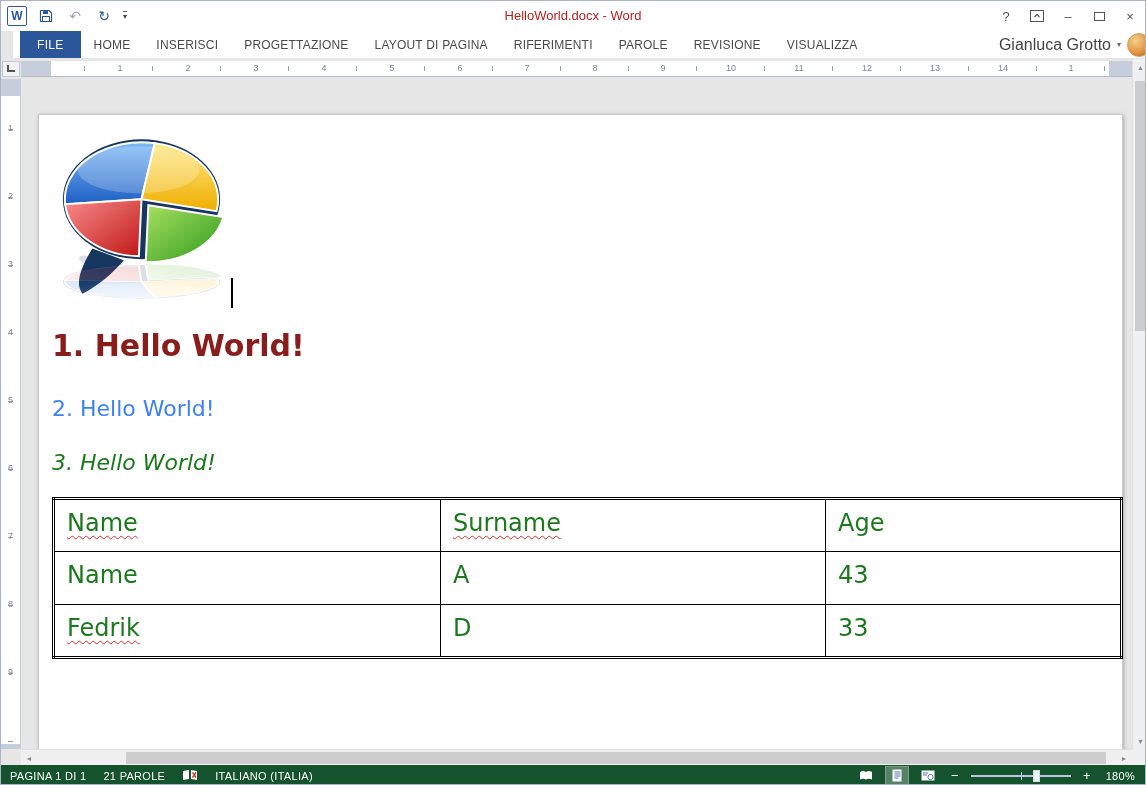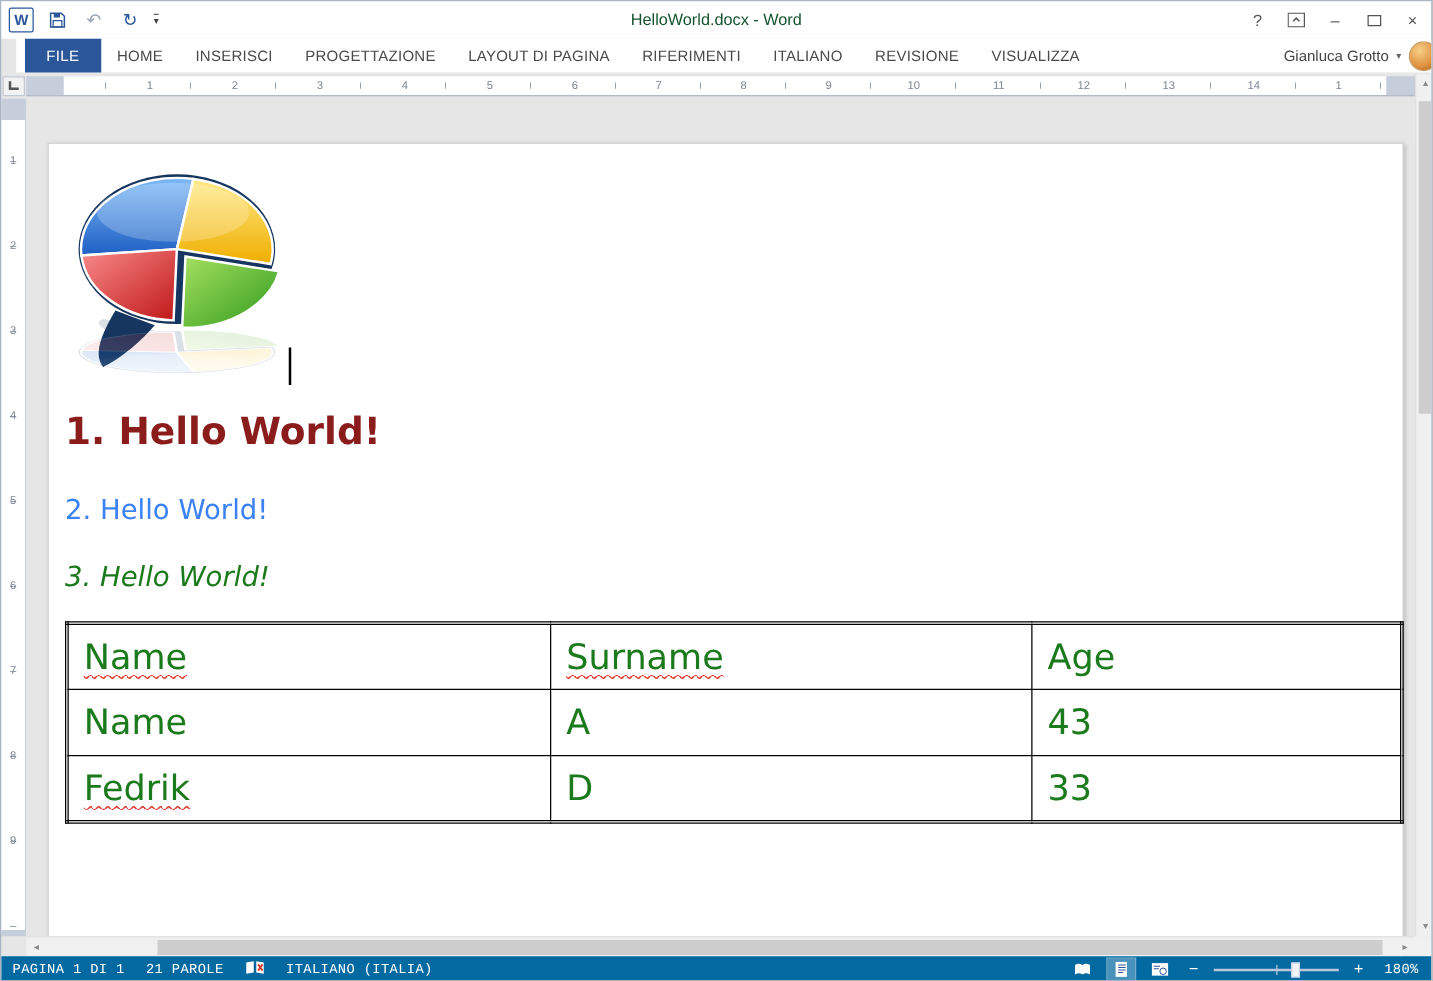--- a/index.html
+++ b/index.html
@@ -12,34 +12,34 @@
   
   .titlebar { position:absolute; left:0; top:0; width:100%; height:30px; background:#ffffff; }
   .qat { position:absolute; left:6px; top:0; height:30px; display:flex; align-items:center; gap:9px; }
   .word-icon { width:20px; height:20px; border:1px solid #2b579a; border-radius:2px; background:#fff;
                color:#2b579a; font-weight:bold; font-size:12px; display:flex; align-items:center; justify-content:center; }
   .icon-btn { width:20px; height:20px; display:flex; align-items:center; justify-content:center;
               font-size:14px; color:#2b579a; }
   .icon-btn.dim { color:#9aa5b1; }
   .qat-caret { font-size:8px; color:#444; border-top:1px solid #666; padding-top:1px; line-height:8px; }
   .title { position:absolute; left:0; right:0; top:0; height:30px; line-height:30px;
-           text-align:center; font-size:13px; color:#14532d; }
+           text-align:center; font-size:13px; color:#b91c1c; }
   .win-controls { position:absolute; right:8px; top:0; height:30px; display:flex; align-items:center; gap:17px;
                   color:#555; font-size:13px; }
   .win-controls > span { display:flex; align-items:center; justify-content:center; min-width:14px; }
   .restore-box { width:11px; height:9px; border:1px solid #555; display:block; }
 
   
   .tabrow { position:absolute; left:12px; top:30px; width:100%; height:28px; background:#fff;
             display:flex; align-items:stretch; border-bottom:1px solid #e3e3e3; }
   .file-tab { margin-left:7px; background:#2b579a; color:#fff; font-size:12px; letter-spacing:.3px;
               padding:0 17px; display:flex; align-items:center; }
   .rtab { padding:0 13px; display:flex; align-items:center; font-size:12px; color:#4a4a4a; letter-spacing:.2px; }
   .user-area { margin-left:auto; display:flex; align-items:center; gap:6px; padding-right:6px; }
-  .user-name { font-size:12px; color:#444; }
+  .user-name { font-size:16px; color:#444; }
   .user-caret { font-size:8px; color:#666; }
   .avatar { width:24px; height:24px; border-radius:50%;
             background:radial-gradient(circle at 35% 30%, #f7d08a, #e0913f 60%, #9c5a1d); border:1px solid #caa06a; }
 
   
   .tab-selector { position:absolute; left:1px; top:60px; width:18px; height:16px; background:#f2f2f2;
                   border:1px solid #c2c9d4; display:flex; align-items:center; justify-content:center; }
   .h-ruler { position:absolute; left:20px; top:60px; width:1111px; height:16px; background:#c6cedb;
              border-bottom:1px solid #b3bbc8; }
   .h-white { position:absolute; left:30px; top:0; width:1058px; height:15px; background:#fff; }
@@ -60,40 +60,40 @@
   .caret { position:absolute; left:192px; top:163px; width:2px; height:30px; background:#000; }
   .h1 { position:absolute; left:13px; top:213px; font-family:"DejaVu Sans",sans-serif;
         font-size:30px; font-weight:bold; color:#8b1c1c; }
   .h2 { position:absolute; left:13px; top:281px; font-family:"DejaVu Sans",sans-serif;
         font-size:22px; color:#3b82f6; }
   .h3 { position:absolute; left:13px; top:335px; font-family:"DejaVu Sans",sans-serif;
         font-size:22px; font-style:italic; color:#1b7a1b; }
   .doc-table { position:absolute; left:13px; top:382px; width:1071px; border-collapse:collapse;
                table-layout:fixed; border:3px double #000; }
   .doc-table td { border:1px solid #000; height:53px; padding:9px 12px; vertical-align:top;
-                  font-family:"DejaVu Sans",sans-serif; font-size:28px; color:#1b7a1b; }
+                  font-family:"DejaVu Sans",sans-serif; font-size:24px; color:#1b7a1b; }
   .sp-err { text-decoration-line:underline; text-decoration-style:wavy; text-decoration-color:#e03022;
             text-decoration-thickness:1px; text-underline-offset:4px; }
 
   
   .v-scroll { position:absolute; left:1131px; top:58px; width:15px; height:690px; background:#f0f0f0;
               border-left:1px solid #e0e0e0; }
   .v-scroll .arrow { position:absolute; left:0; width:15px; height:16px; font-size:7px; color:#8a8a8a;
                      display:flex; align-items:center; justify-content:center; }
   .v-thumb { position:absolute; left:2px; top:22px; width:11px; height:250px; background:#cdcdcd; }
   .h-scroll { position:absolute; left:20px; top:748px; width:1111px; height:16px; background:#f0f0f0;
               border-top:1px solid #e0e0e0; }
   .h-scroll .arrow { position:absolute; top:0; width:16px; height:16px; font-size:7px; color:#8a8a8a;
                      display:flex; align-items:center; justify-content:center; }
   .h-thumb { position:absolute; left:105px; top:2px; width:980px; height:12px; background:#cdcdcd; }
   .corner { position:absolute; left:1131px; top:748px; width:15px; height:16px; background:#f0f0f0; }
 
   
-  .statusbar { position:absolute; left:0; top:764px; width:100%; height:21px; background:#0369a1;
-               color:#fff; display:flex; align-items:center; font-size:11px; letter-spacing:.3px;font-family:Liberation Mono, monospace; }
+  .statusbar { position:absolute; left:0; top:764px; width:100%; height:21px; background:#14532d;
+               color:#fff; display:flex; align-items:center; font-size:11px; letter-spacing:.3px; }
   .sb-left { display:flex; align-items:center; gap:17px; padding-left:9px; }
   .sb-right { margin-left:auto; display:flex; align-items:center; gap:9px; padding-right:10px; }
   .view-btn { width:22px; height:18px; display:flex; align-items:center; justify-content:center; }
   .view-btn.active { background:rgba(255,255,255,.28); outline:1px solid rgba(255,255,255,.45); }
   .zoom-glyph { font-size:13px; width:14px; text-align:center; }
   .zoom-track { position:relative; width:100px; height:2px; background:#bac7dd; }
   .zoom-notch { position:absolute; left:50px; top:-3px; width:1px; height:8px; background:#bac7dd; }
   .zoom-thumb { position:absolute; left:62px; top:-5px; width:7px; height:12px; background:#f1f4f9; border:1px solid #cfd9ea; }
   .zoom-level { min-width:32px; text-align:right; }
 </style>
@@ -133,21 +133,21 @@
     </div>
   </div>
 
   <div class="tabrow">
     <div class="file-tab">FILE</div>
     <div class="rtab">HOME</div>
     <div class="rtab">INSERISCI</div>
     <div class="rtab">PROGETTAZIONE</div>
     <div class="rtab">LAYOUT DI PAGINA</div>
     <div class="rtab">RIFERIMENTI</div>
-    <div class="rtab">ITALIANO</div>
+    <div class="rtab">PAROLE</div>
     <div class="rtab">REVISIONE</div>
     <div class="rtab">VISUALIZZA</div>
     <div class="user-area">
       <span class="user-name">Gianluca Grotto</span>
       <span class="user-caret">▾</span>
       <span class="avatar"></span>
     </div>
   </div>
 
   <div class="tab-selector">

